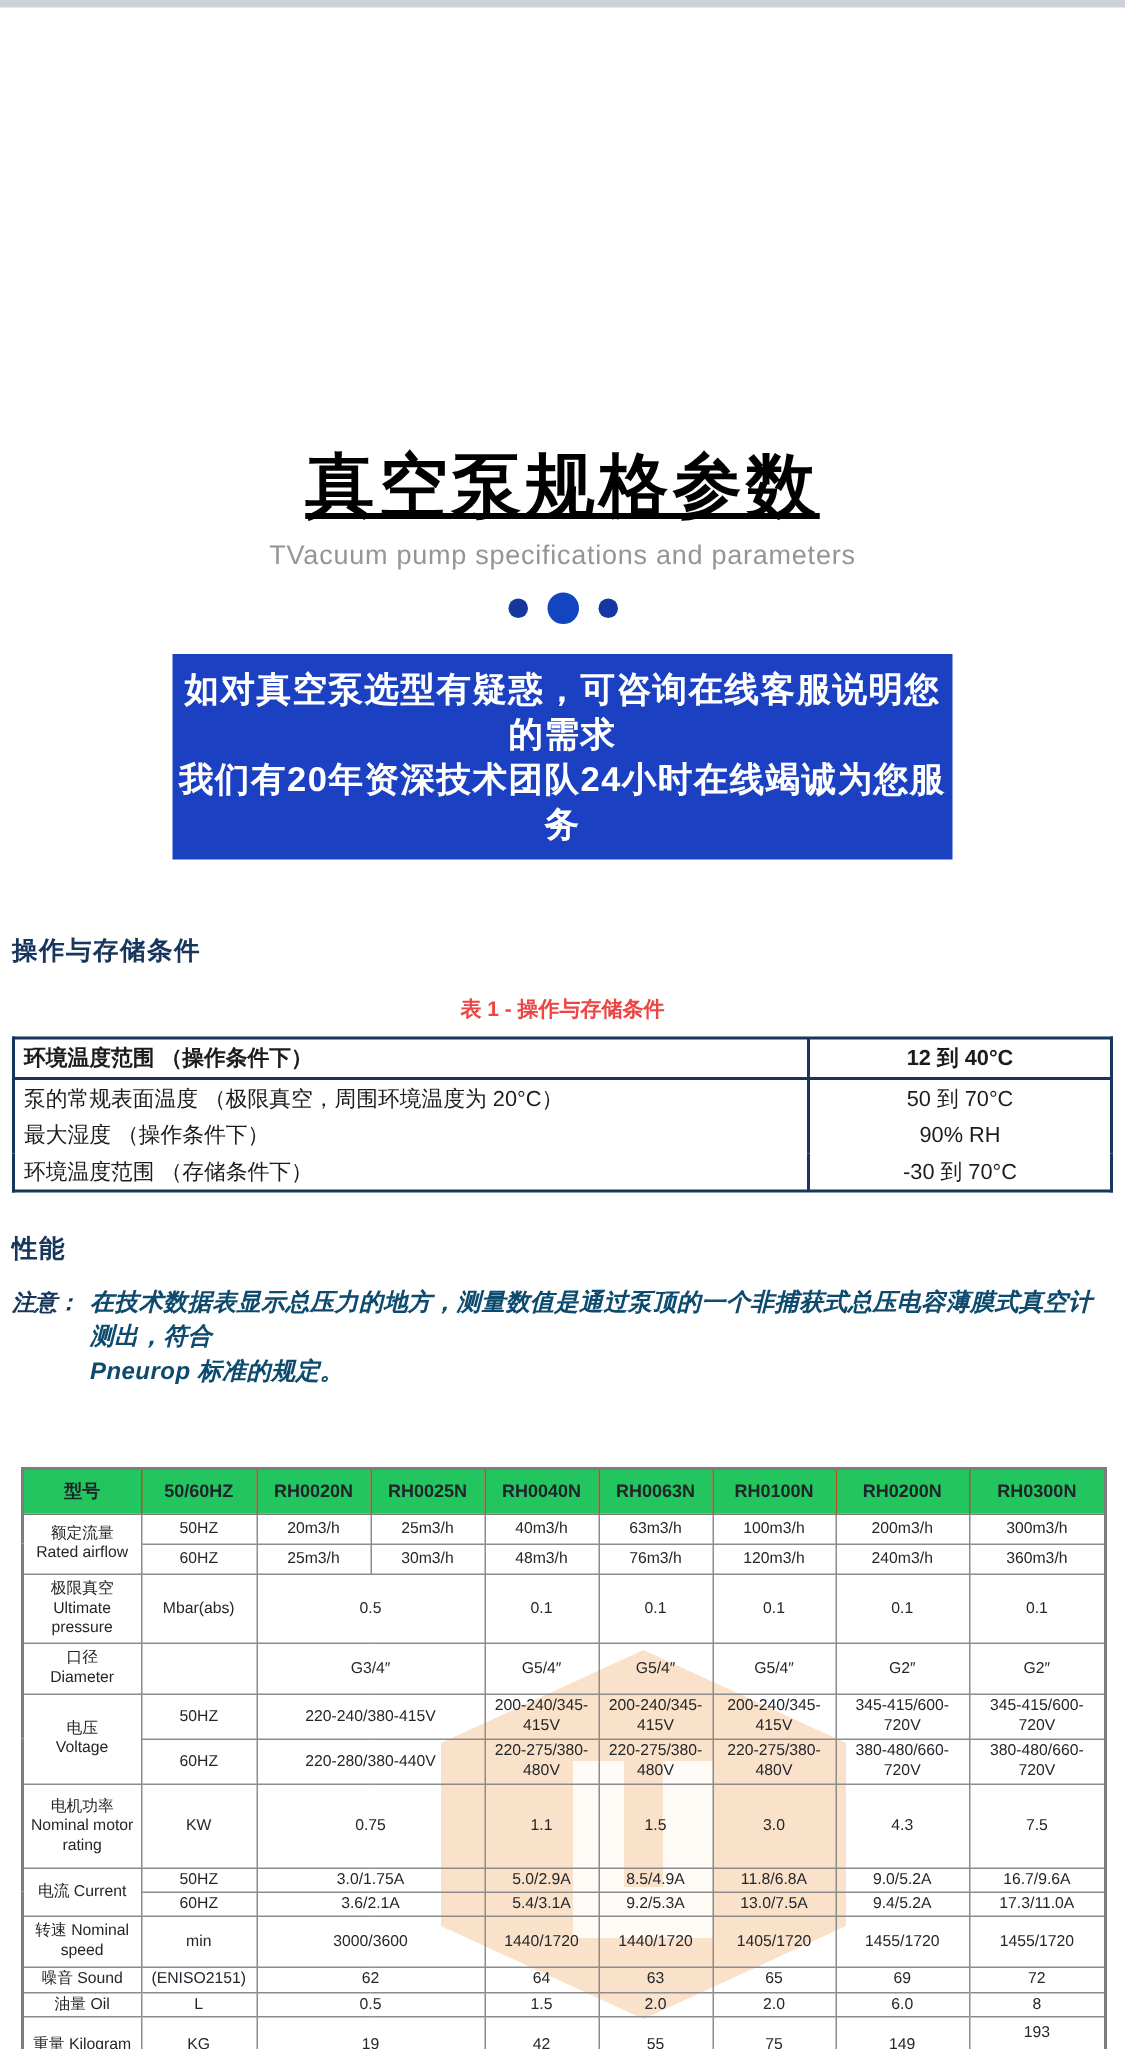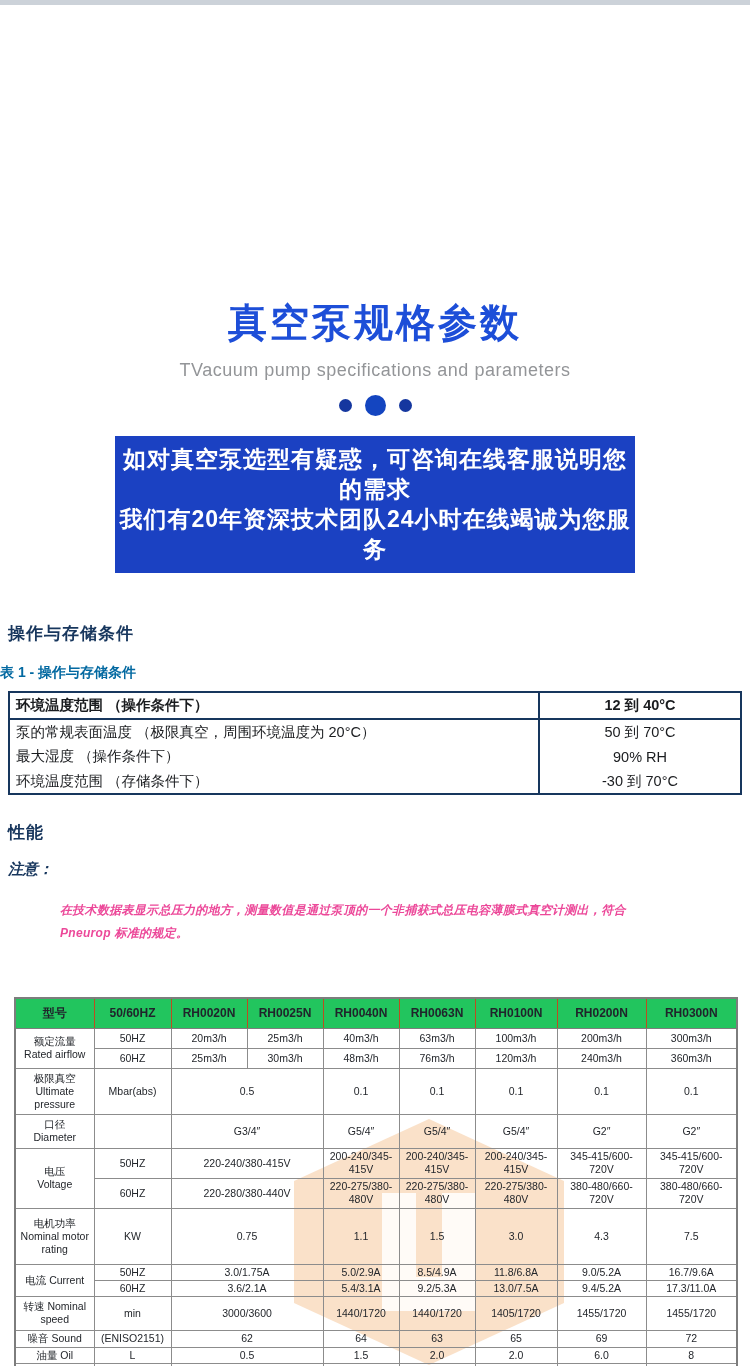--- a/index.html
+++ b/index.html
@@ -3,48 +3,48 @@
 <meta charset="utf-8">
 <style>
   * { box-sizing: border-box; margin: 0; padding: 0; }
   html, body { width: 750px; background: #fff; font-family: "Liberation Sans", sans-serif; }
   body { height: 1366px; overflow: hidden; position: relative; }
 
   .top-strip { height: 5px; background: #ccd2d9; }
 
   
   .hero { text-align: center; padding-top: 291px; }
-  .hero-title { font-size: 39px; font-weight: 900; color: #1d4ed8; letter-spacing: 3px; line-height: 54px; }
+  .hero-title { font-size: 46px; font-weight: 900; color: #000000; letter-spacing: 3px; line-height: 54px; text-decoration: underline; }
   .hero-subtitle { margin-top: 10px; font-size: 18px; color: #939598; letter-spacing: 0.5px; }
   .dots { margin-top: 13px; height: 22px; display: flex; align-items: center; justify-content: center; gap: 13px; }
   .dot { background: #15379f; border-radius: 50%; width: 13px; height: 13px; }
   .dot.big { width: 21px; height: 21px; background: #1445c0; }
 
   
   .banner { width: 520px; margin: 20px auto 0; background: #1b41c2; color: #fff;
             text-align: center; padding: 8px 0 9px; }
   .banner div { font-size: 23px; font-weight: bold; line-height: 30px; letter-spacing: 1px; }
 
   
   .section-heading { margin: 49px 0 0 8px; font-size: 17px; font-weight: bold; color: #17365d; letter-spacing: 1px; }
   .section-heading.perf { margin-top: 26px; }
 
   
-  .t1-caption { margin-top: 19px; font-size: 14px; font-weight: bold; color: #0369a1; }
+  .t1-caption { margin-top: 19px; text-align: center; font-size: 14px; font-weight: bold; color: #ef4444; }
   table.t1 { width: 734px; margin: 9px auto 0; border-collapse: collapse; table-layout: fixed; }
   table.t1 td { font-size: 14.5px; color: #1a1c1f; padding: 2px 6px; }
   table.t1 { border: 2px solid #17365d; }
   table.t1 td.val { width: 202px; text-align: center; border-left: 2px solid #17365d; }
   table.t1 tr.first td { font-weight: bold; border-bottom: 2px solid #17365d; height: 27px; }
   table.t1 tr td { height: 25px; }
 
   
   .note { margin: 13px 8px 0; display: flex; }
   .note-label { width: 52px; flex: none; font-size: 15px; font-weight: bold; font-style: italic; color: #17365d; line-height: 23px; }
-  .note-text { font-size: 12px; font-weight: bold; font-style: italic; color: #ec4899; line-height: 23px; letter-spacing: 0.3px; margin-top: 42px; }
+  .note-text { font-size: 16px; font-weight: bold; font-style: italic; color: #0c4a6e; line-height: 23px; letter-spacing: 0.3px; }
 
   
   .spec-wrap { position: relative; width: 722px; margin: 52px auto 0; }
   .watermark { position: absolute; left: 278px; top: 120px; width: 275px; height: 250px; z-index: 0; }
   table.spec { position: relative; z-index: 1; width: 722px; border-collapse: collapse; table-layout: fixed;
                border: 2px solid #7d7d7d; background: transparent; }
   table.spec th { background: #22c55e; color: #20242b; font-size: 12px; font-weight: bold;
                   border: 1px solid #bc4d20; border-bottom: 1px solid #7d7d7d; height: 30px; }
   table.spec td { border: 1px solid #8c8c8c; font-size: 10.5px; color: #23262b; text-align: center;
                   line-height: 13px; padding: 1px 2px; white-space: pre-line; }

